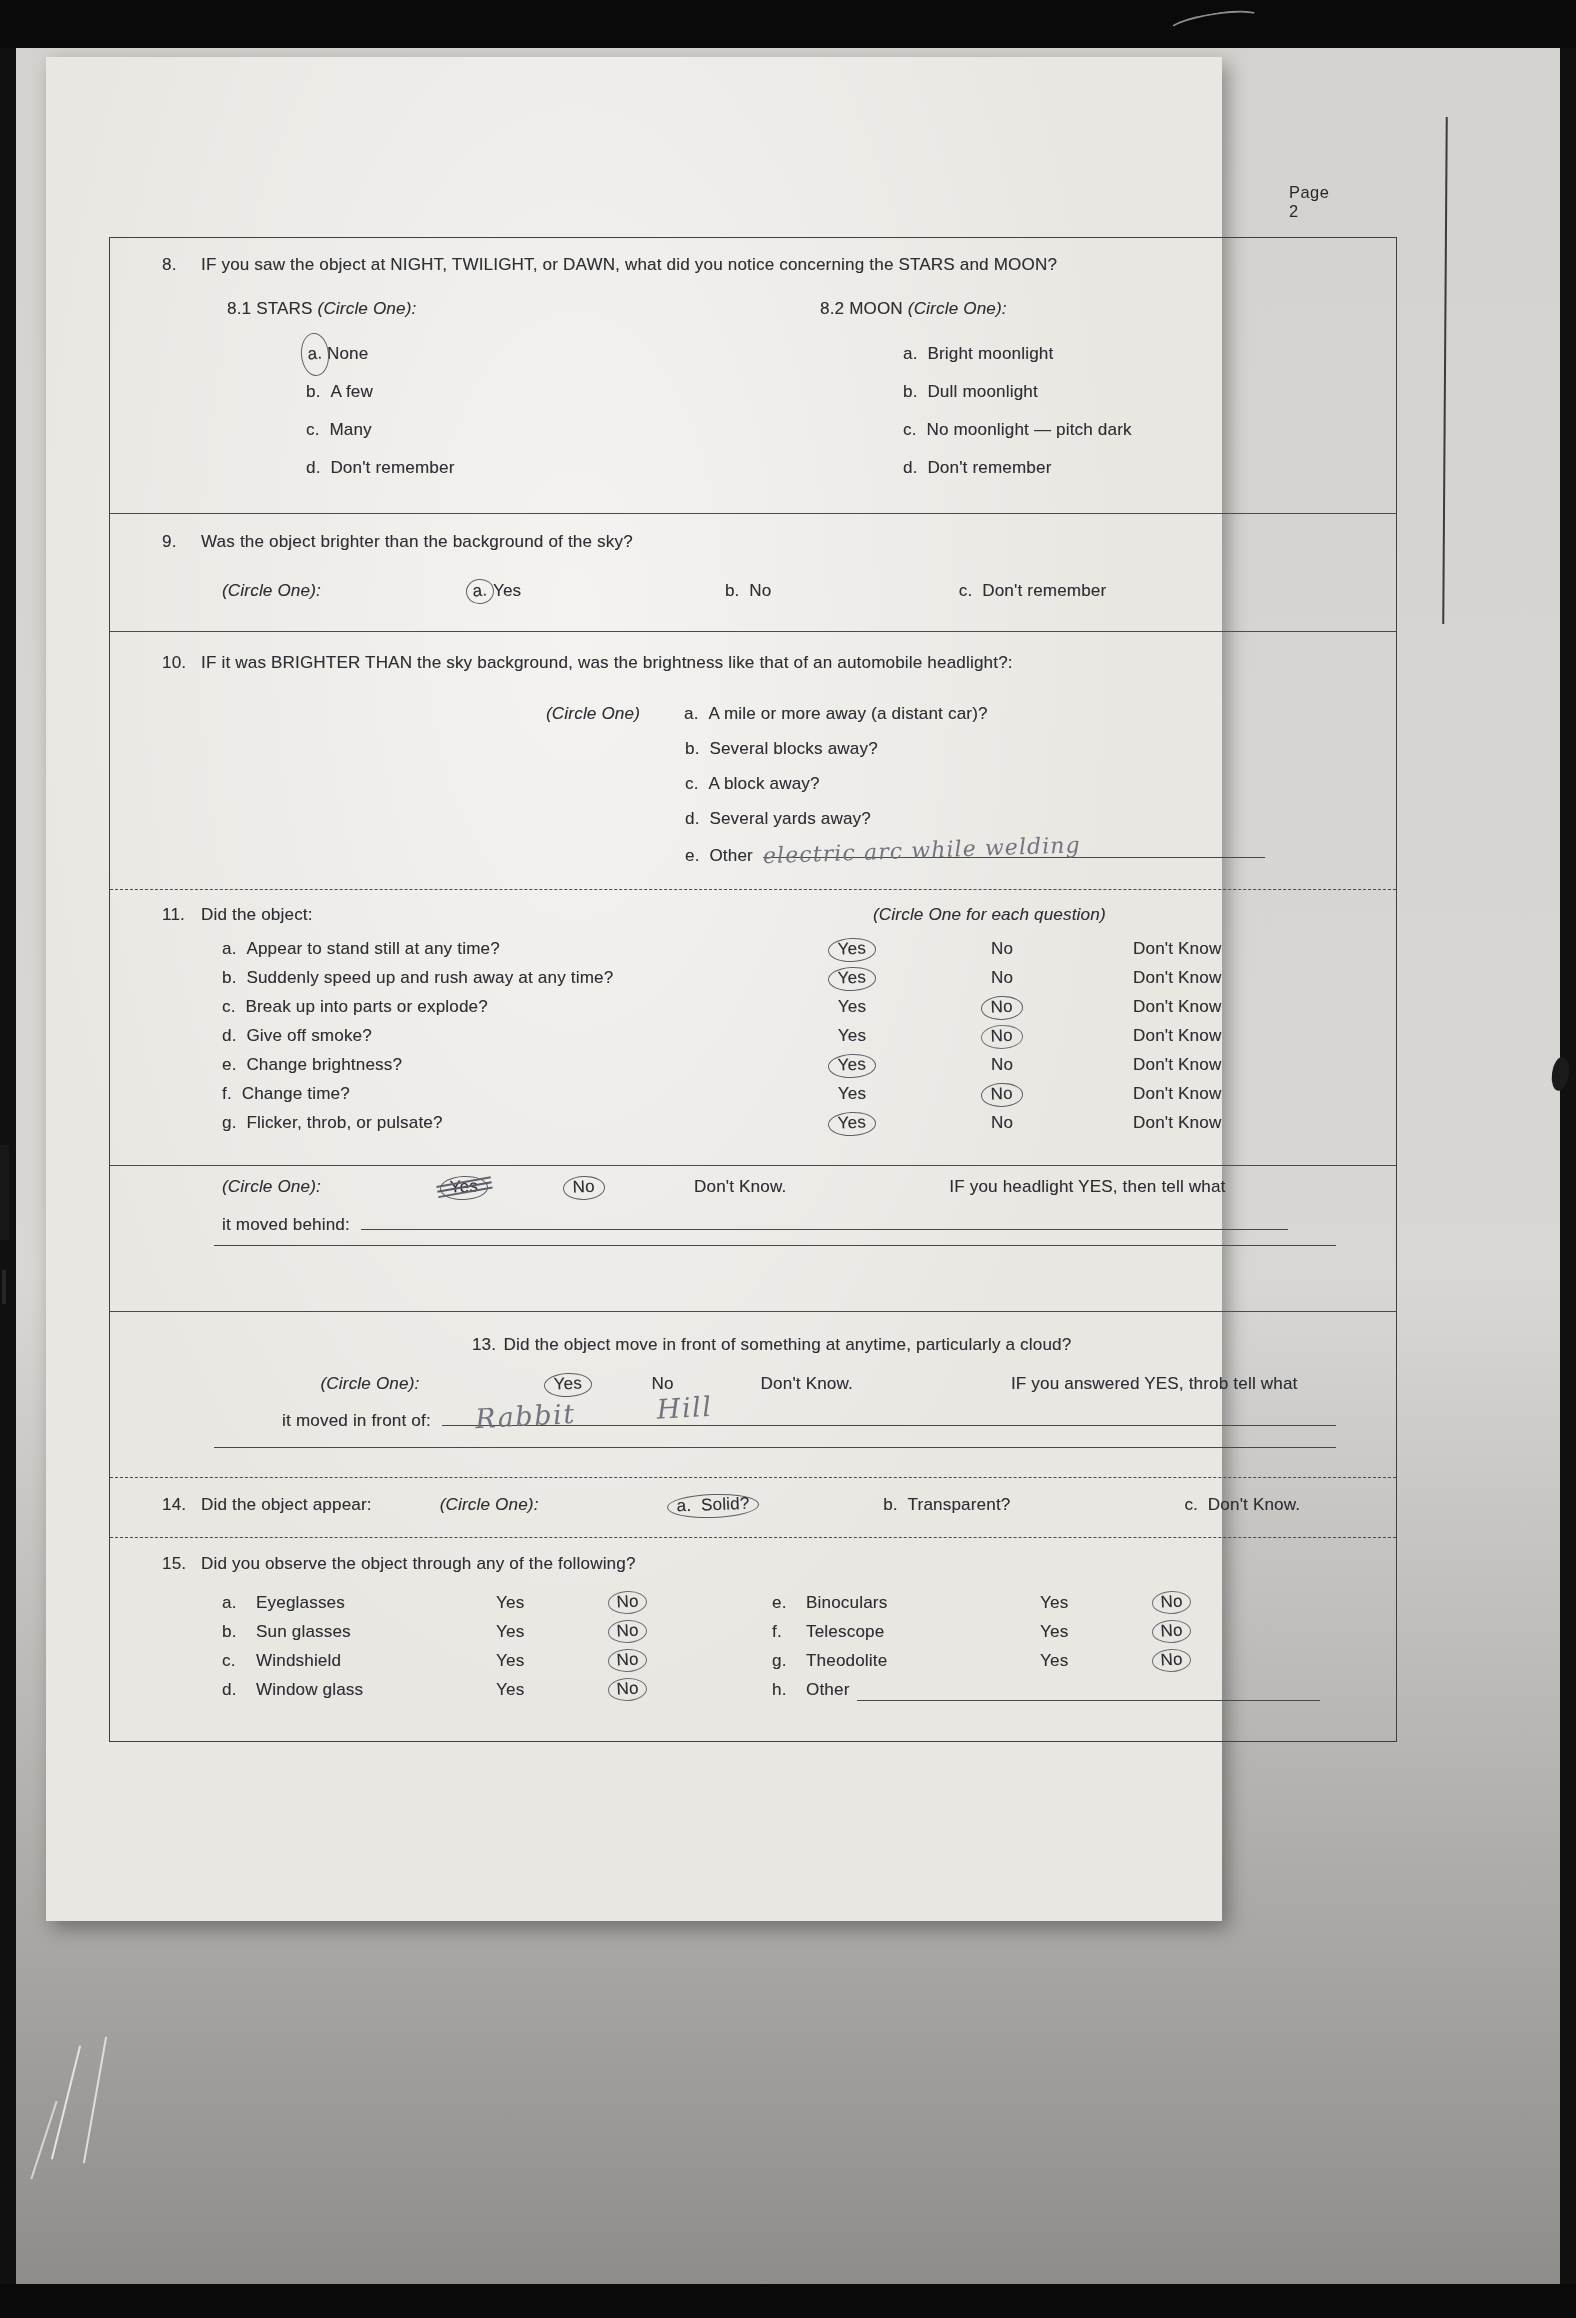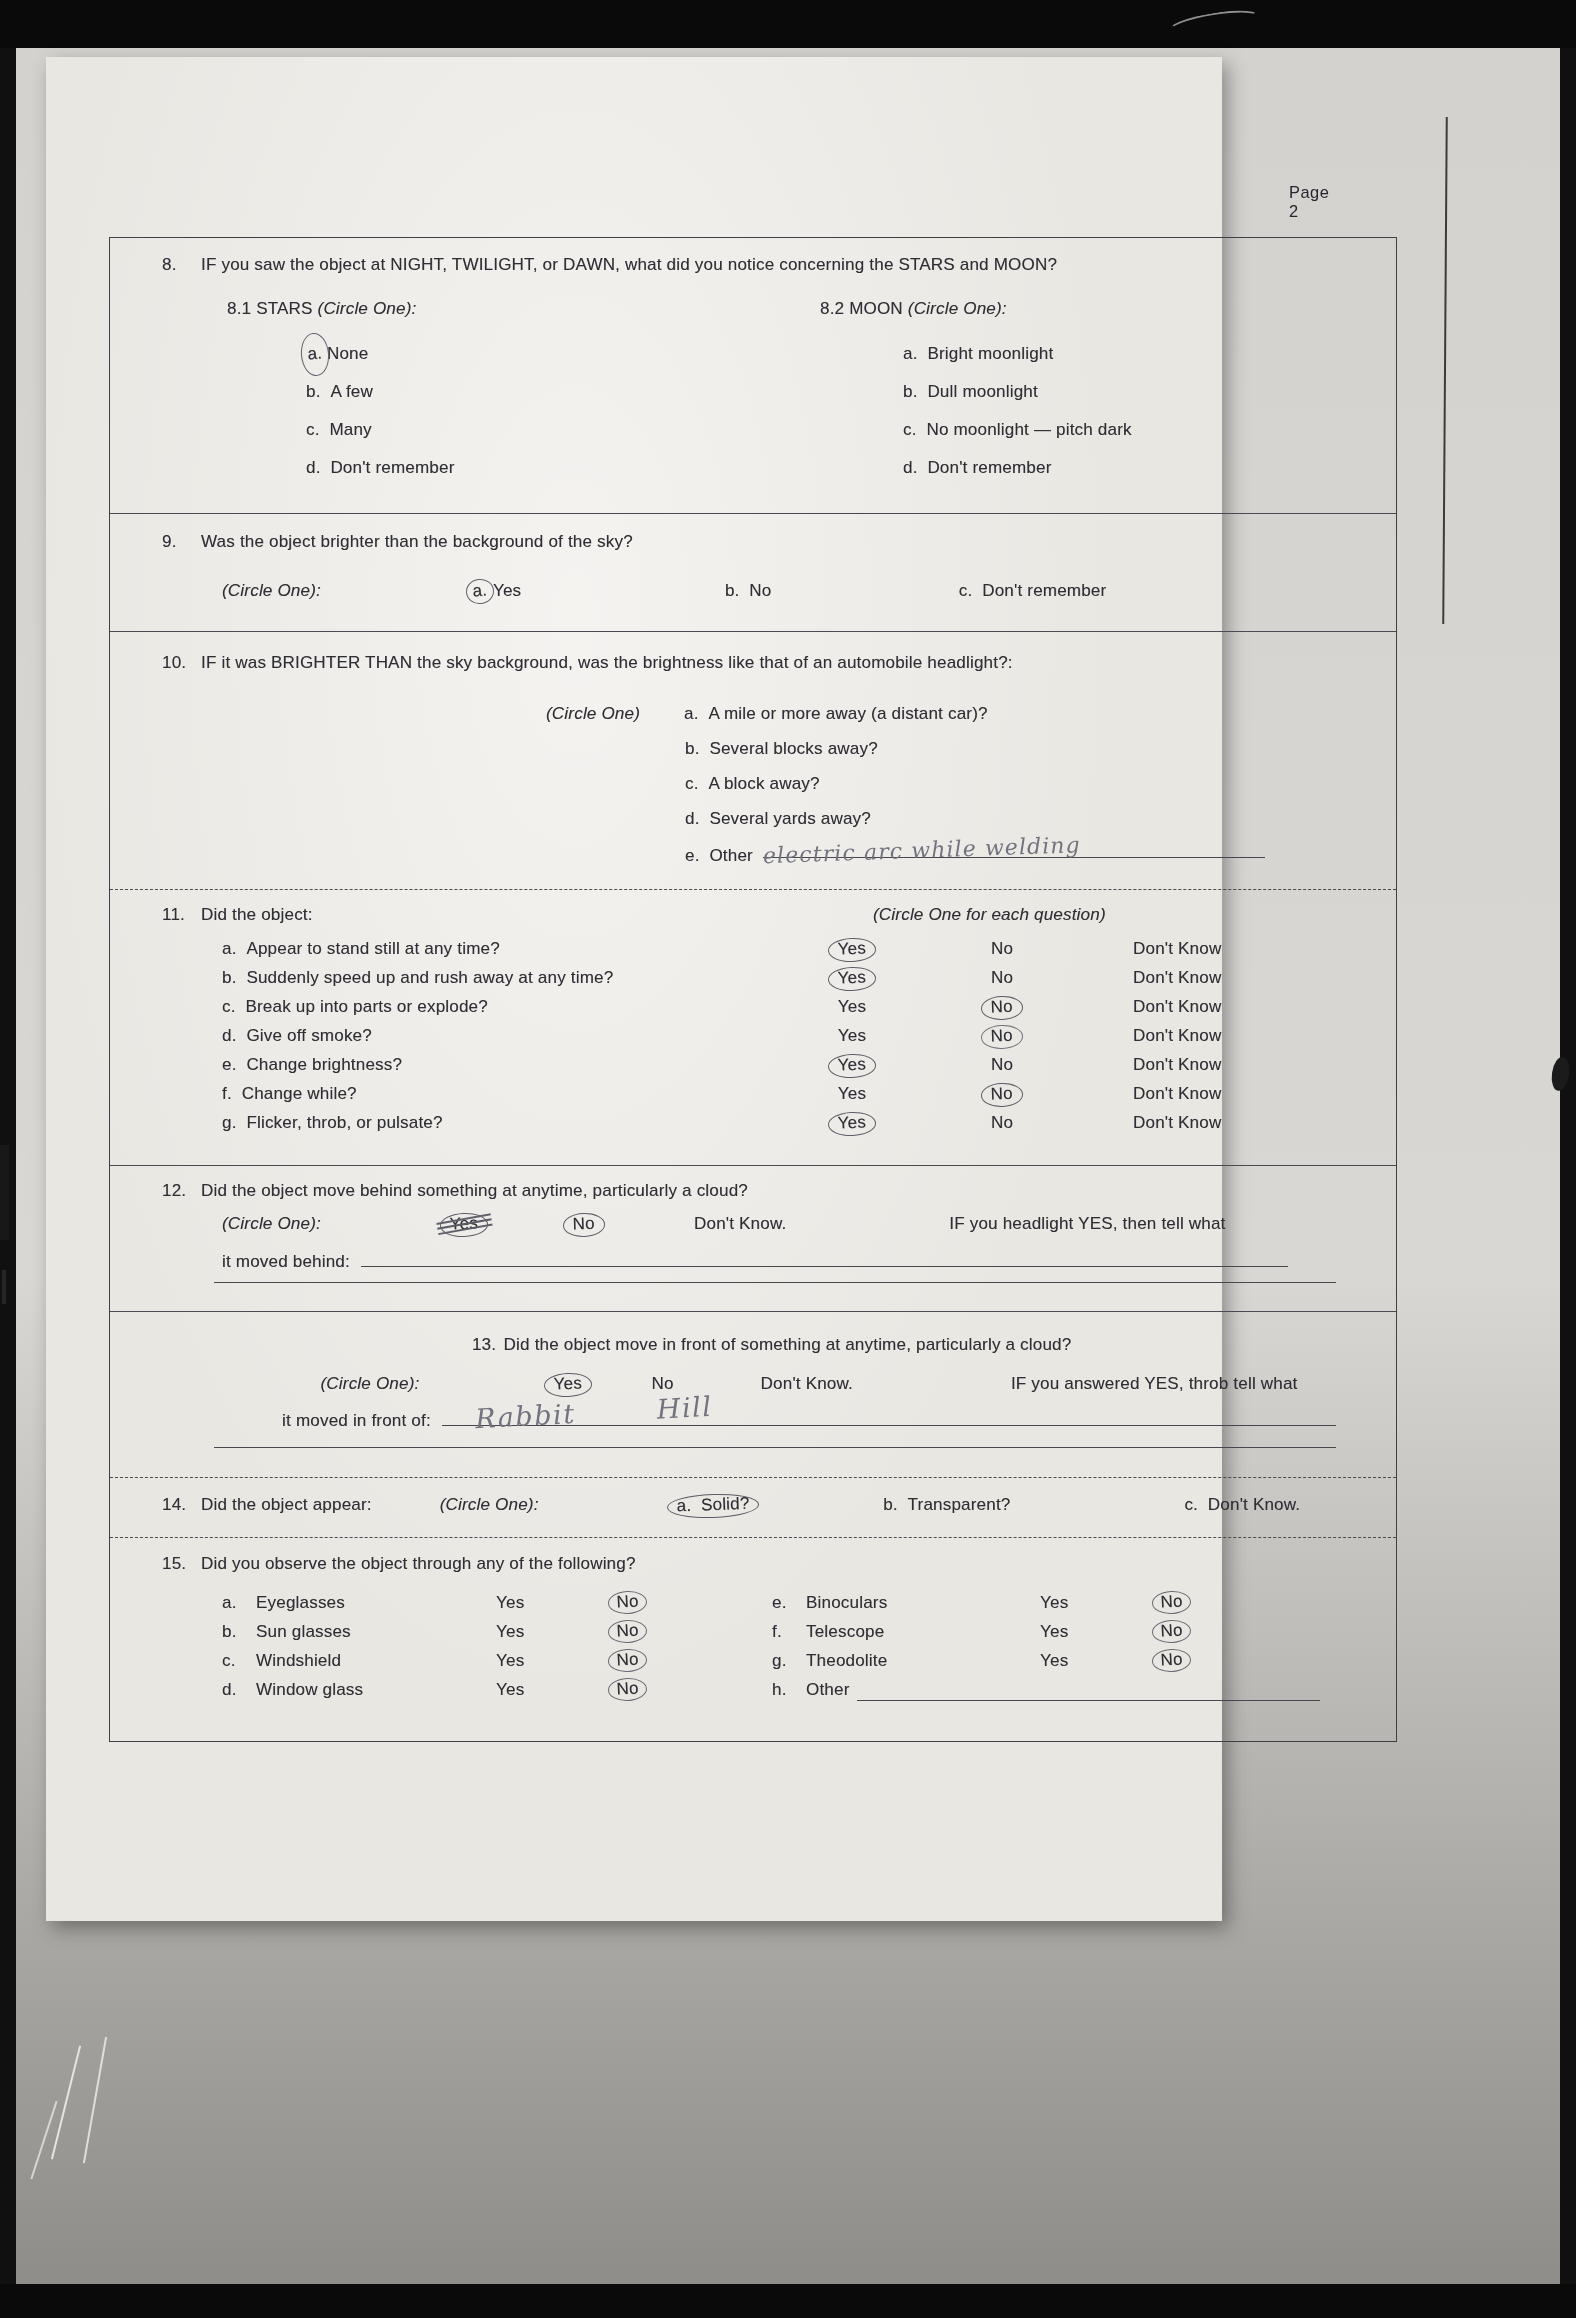--- a/index.html
+++ b/index.html
@@ -285,38 +285,35 @@
           <span class="q11-c2"><span class="circ-w circ-soft">No</span></span>
           <span class="q11-c3">Don't Know</span>
         </div>
         <div class="q11-row">
           <span class="q11-q"><span class="letter">e.</span><span>Change brightness?</span></span>
           <span class="q11-c1"><span class="circ-w">Yes</span></span>
           <span class="q11-c2">No</span>
           <span class="q11-c3">Don't Know</span>
         </div>
         <div class="q11-row">
-          <span class="q11-q"><span class="letter">f.</span><span>Change while?</span></span>
+          <span class="q11-q"><span class="letter">f.</span><span>Change time?</span></span>
           <span class="q11-c1">Yes</span>
           <span class="q11-c2"><span class="circ-w">No</span></span>
           <span class="q11-c3">Don't Know</span>
         </div>
         <div class="q11-row">
           <span class="q11-q"><span class="letter">g.</span><span>Flicker, throb, or pulsate?</span></span>
           <span class="q11-c1"><span class="circ-w">Yes</span></span>
           <span class="q11-c2">No</span>
           <span class="q11-c3">Don't Know</span>
         </div>
       </div>
     </div>
 
     <div class="sec sec12">
-      <div class="qline">
-        <span class="qnum">12.</span><span>Did the object move behind something at anytime, particularly a cloud?</span>
-      </div>
       <div class="q12-row">
         <span class="it">(Circle One):</span>
         <span class="m1 circ-w scrib">Yes</span>
         <span class="m2 circ-w">No</span>
         <span class="m3">Don't Know.</span>
         <span class="m4">IF you headlight YES, then tell what</span>
       </div>
       <div class="q12-row2">
         <span>it moved behind:</span><span class="u-line q12-uline"></span>
       </div>

